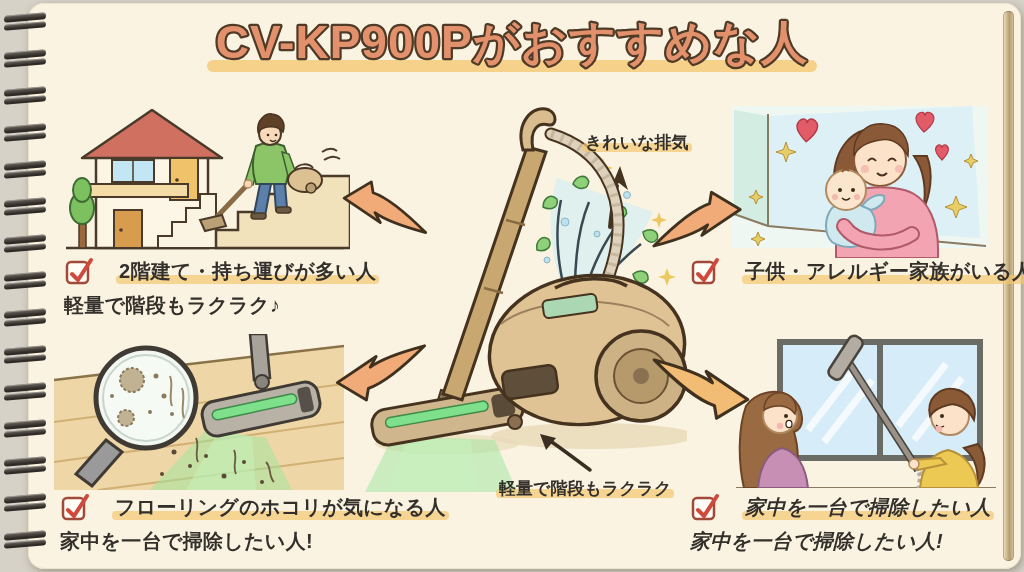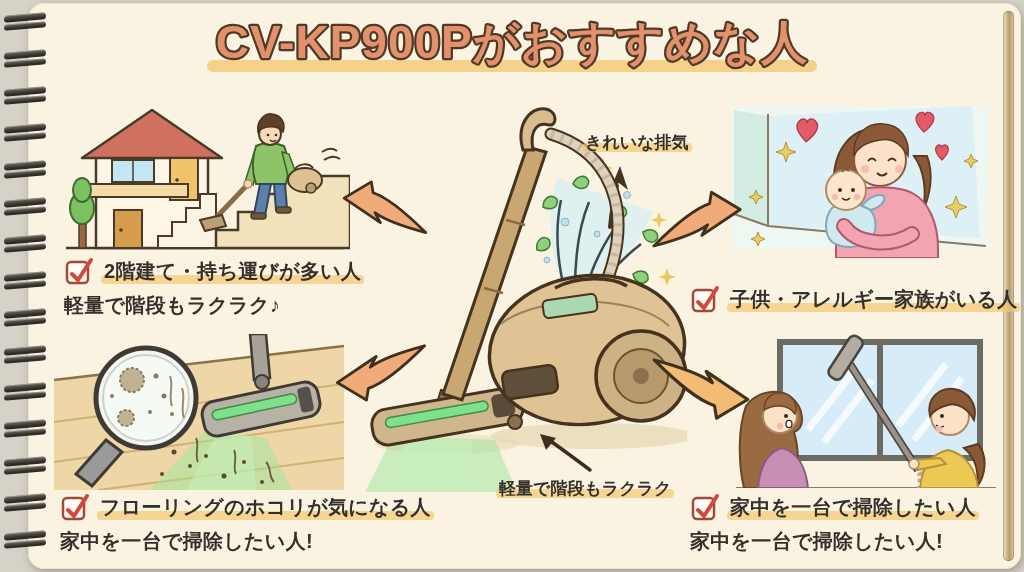--- a/index.html
+++ b/index.html
@@ -19,31 +19,31 @@
   .ring::before{top:0}.ring::after{top:8.5px}
   
   .title-wrap{position:absolute;left:50%;top:8px;transform:translateX(-50%);width:680px;height:70px;z-index:3;}
   .title-underline{position:absolute;left:50%;top:52px;transform:translateX(-50%);width:610px;height:12px;
         background:var(--highlight-yellow,#f4c671);opacity:.78;border-radius:6px;z-index:0;}
   .title-svg{position:absolute;left:0;top:0;z-index:1;}
   .title-text{font-family:"Liberation Sans","DejaVu Sans",sans-serif;font-weight:800;font-size:46px;letter-spacing:1px;
         paint-order:stroke;stroke-linejoin:round;}
   
   .check-block{position:absolute;color:var(--text-dark,#33302b);z-index:3;}
-  .row1{display:flex;align-items:center;gap:9px;}
+  .row1{display:flex;align-items:center;gap:24px;}
   .checkbox{flex:0 0 auto;}
   .l1,.l2{font-size:20px;font-weight:700;letter-spacing:.3px;line-height:1.25;white-space:nowrap;}
   .l2{margin-top:7px;text-align:left;}
   .u{position:relative;z-index:0;padding:0 1px;}
   .u::after{content:"";position:absolute;left:-2px;right:-2px;bottom:0;height:9px;border-radius:4px;
         background:var(--highlight-yellow,#f4c671);opacity:.7;z-index:-1;}
   .pos-tl{left:64px;top:256px;width:336px;}
-  .pos-tr{left:690px;top:256px;width:322px;margin-top:28px;}
+  .pos-tr{left:690px;top:256px;width:322px;}
   .pos-bl{left:60px;top:492px;width:356px;}
-  .pos-br{left:690px;top:492px;width:322px;}
+  .pos-br{left:690px;top:492px;width:322px;font-style:italic;}
   
   .mini-label{position:absolute;font-size:17px;font-weight:700;color:var(--text-dark,#33302b);z-index:4;white-space:nowrap;}
   .lbl-exhaust{left:584px;top:131px;}
   .lbl-light{left:498px;top:477px;}
   
   .art{position:absolute;z-index:2;}
   .art-house{left:58px;top:96px;}
   .art-mom{left:728px;top:98px;}
   .art-mag{left:54px;top:334px;}
   .art-window{left:728px;top:332px;}

